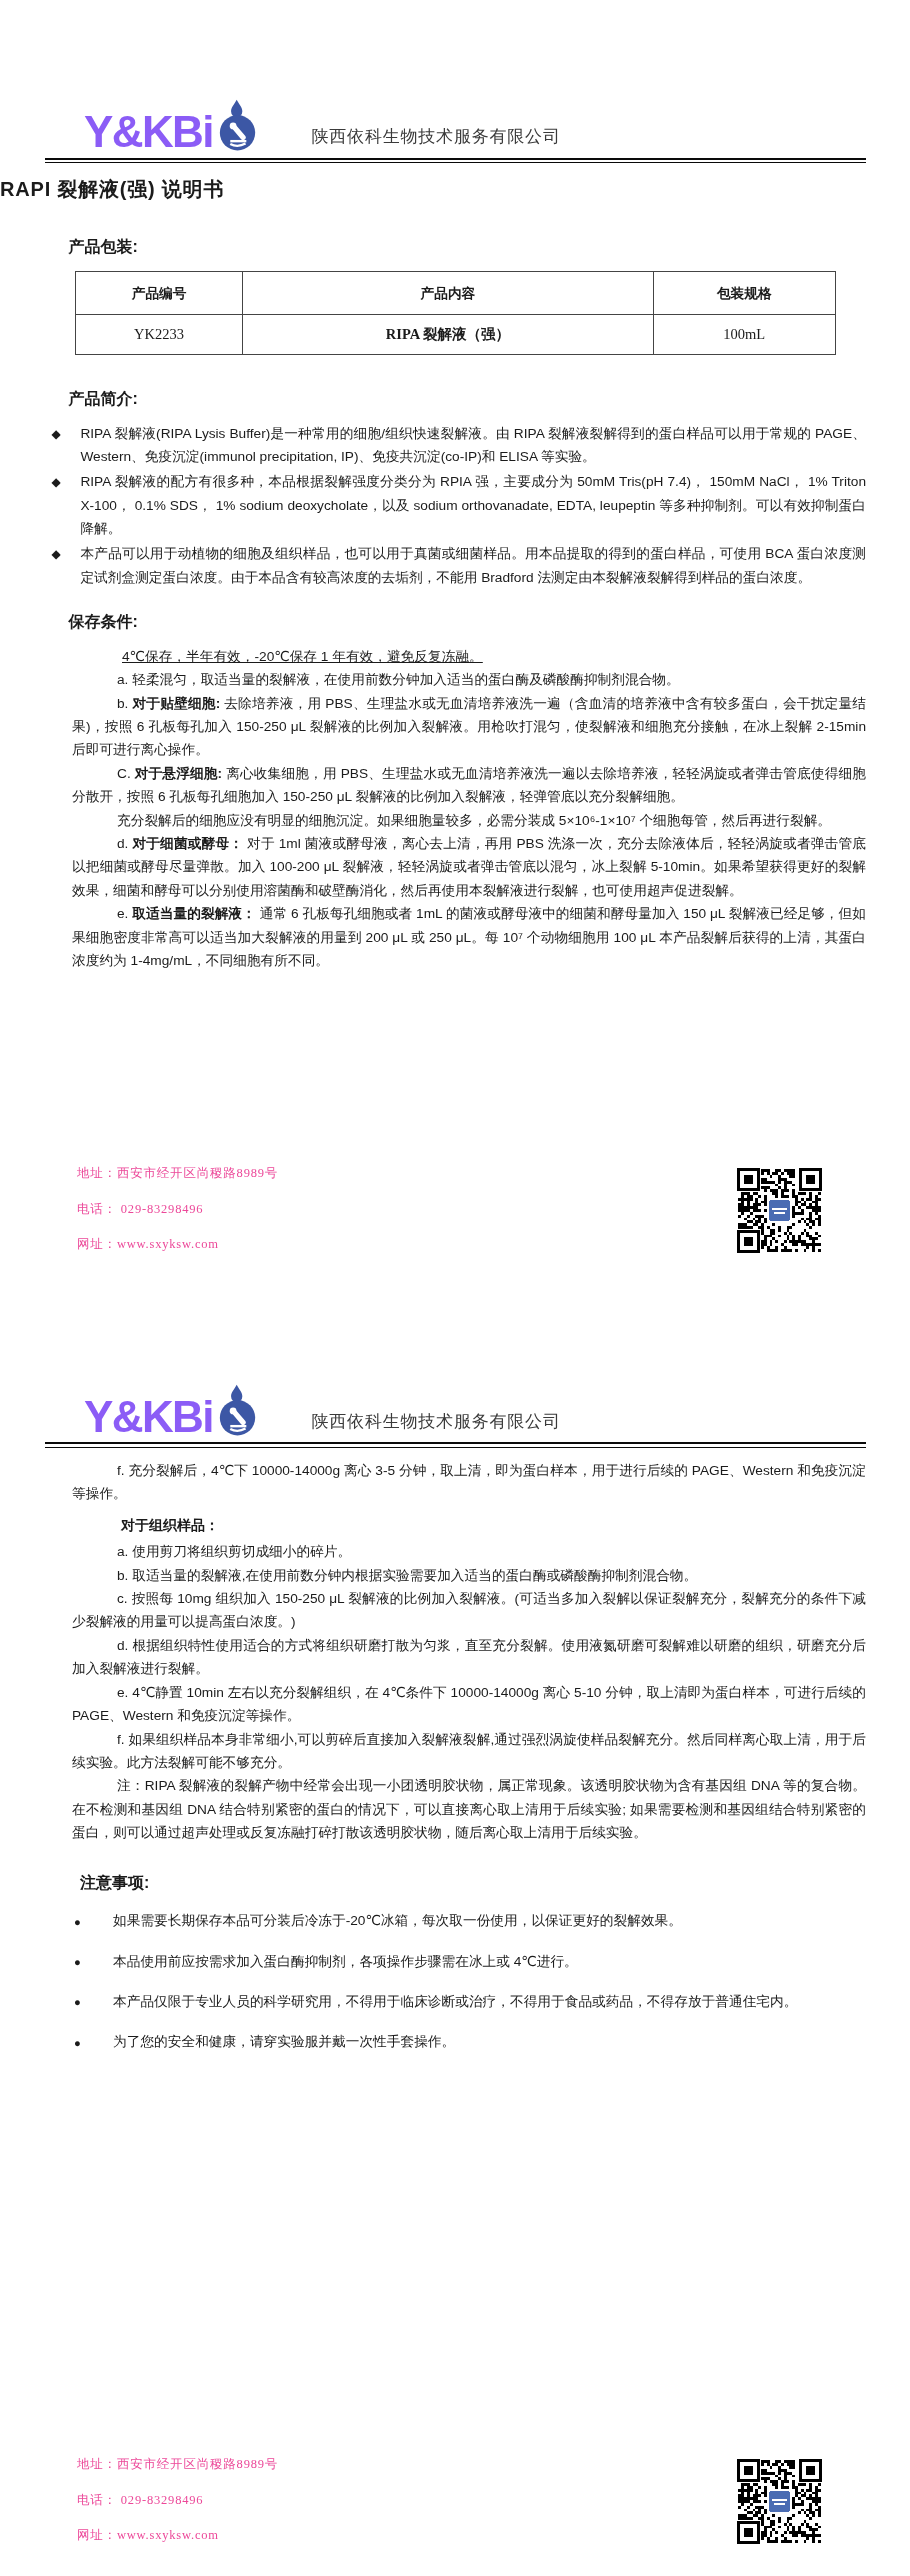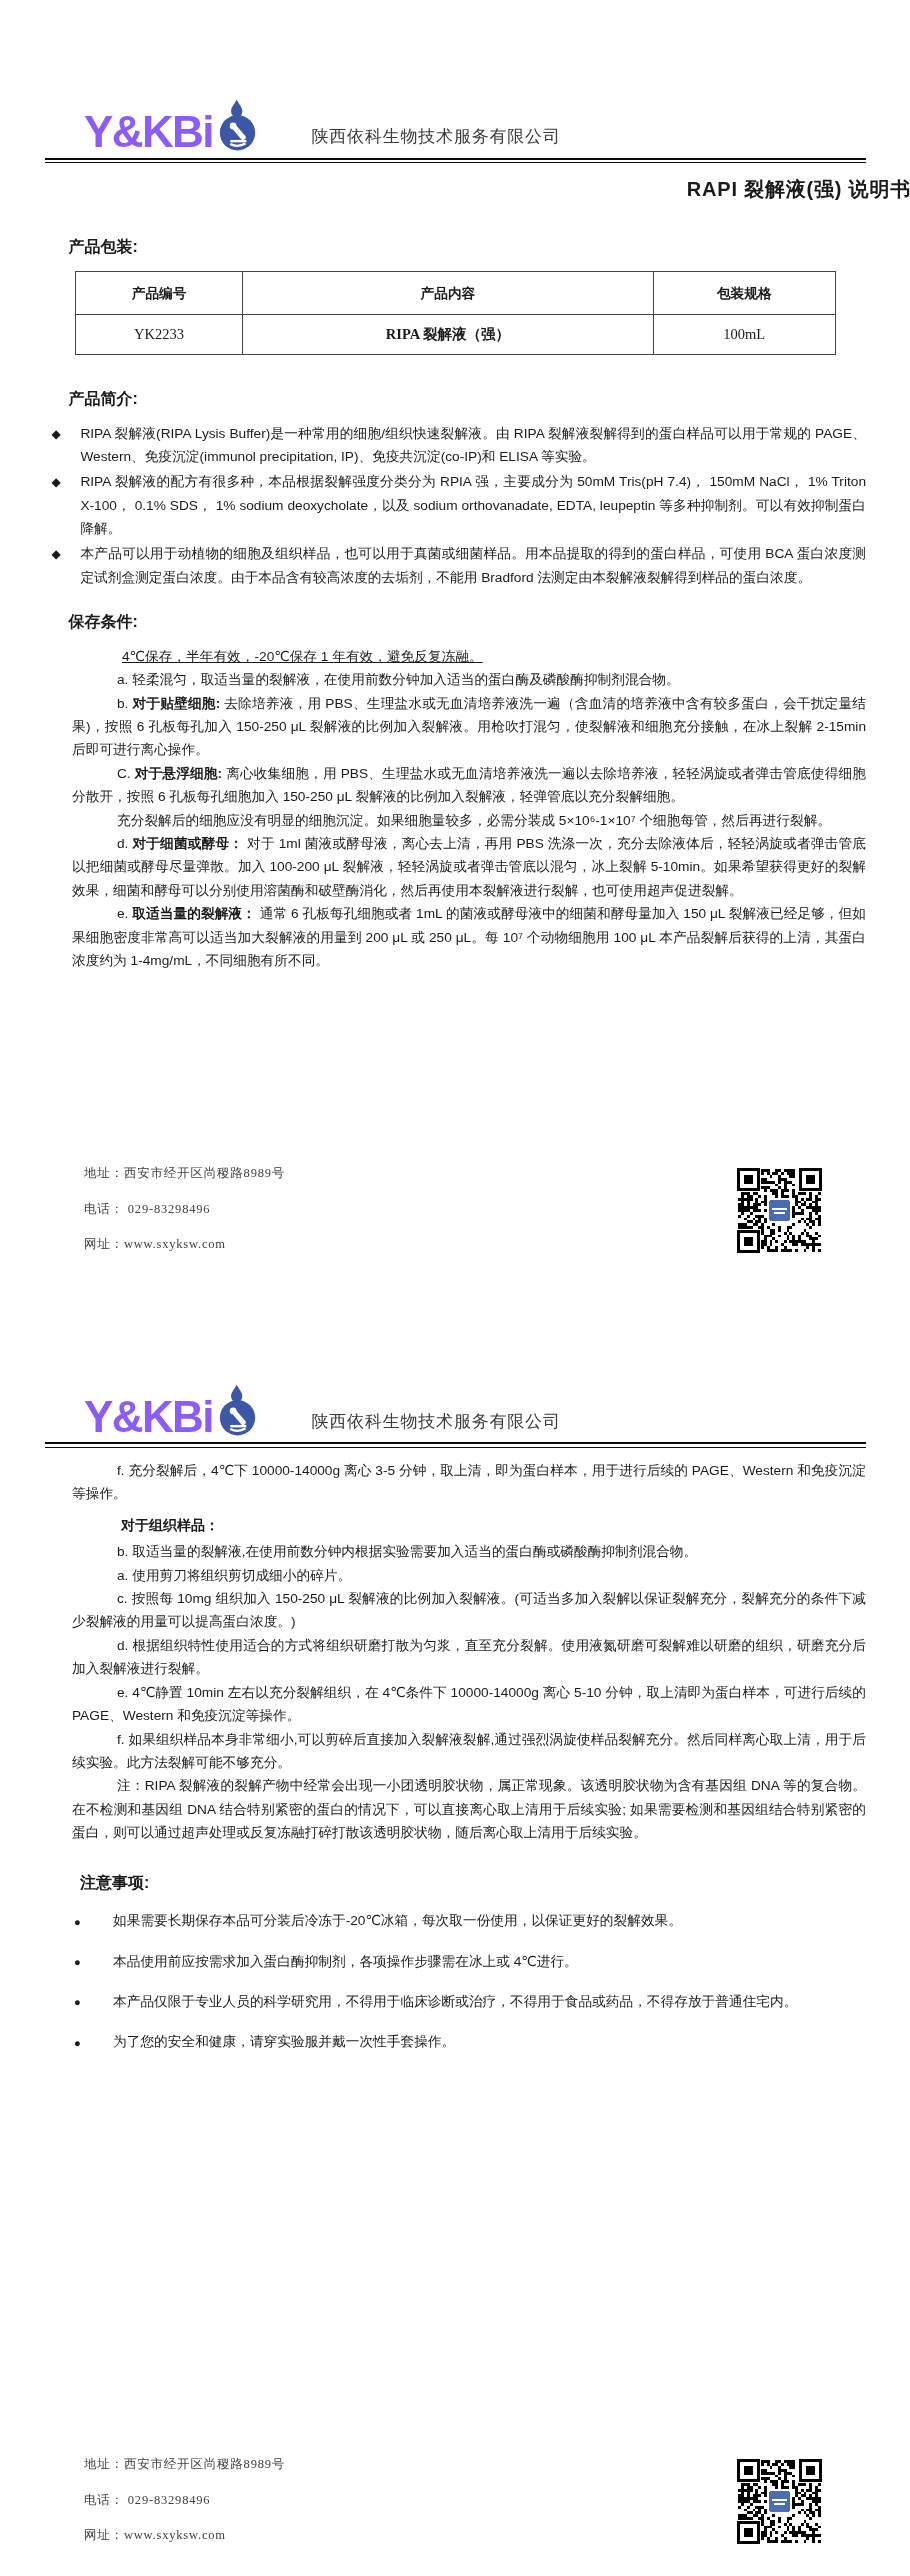--- a/index.html
+++ b/index.html
@@ -11,21 +11,21 @@
   
   .hdr{display:flex;align-items:flex-end;margin:0 45px;padding:77px 0 1.6px 39px;}
   .logo{display:flex;align-items:flex-end;line-height:1;}
   .logo-txt{font-weight:bold;font-size:44px;letter-spacing:-1.6px;color:#8b5cf6;
             font-family:"Liberation Sans",sans-serif;transform:scaleY(1.02);}
   .logo-o{margin-left:1.6px;display:block;}
   .cname{margin-left:52px;padding-bottom:6.4px;font-family:"Liberation Serif","DejaVu Serif",serif;
          font-size:17px;color:#3a3a3a;letter-spacing:0.8px;margin-top:48px;}
   .rule{margin:1.6px 45px 0 45px;height:2.4px;border-top:2.4px solid #0a0a0a;border-bottom:1.6px solid #0a0a0a;}
   
-  .title{margin-top:13px;text-align:right;font-size:20px;font-weight:bold;letter-spacing:0.8px;padding-left:8px;}
+  .title{margin-top:13px;text-align:left;font-size:20px;font-weight:bold;letter-spacing:0.8px;}
   
   .h{font-weight:bold;font-size:16px;margin:32px 0 11.3px 23.4px;}
   .h.tight{margin-top:21px;}
   .h.indent{margin-left:35px;}
   
   table.ptab{border-collapse:collapse;margin:13px 0 0 30px;width:761px;
              border:1.6px solid #333;text-align:center;}
   table.ptab th{border:1.2px solid #444;font-size:13.7px;font-weight:bold;height:40px;}
   table.ptab td{border:1.2px solid #444;height:37px;font-family:"Liberation Serif","DejaVu Serif",serif;font-size:14.5px;}
   td.bcell{font-weight:bold;}
@@ -36,22 +36,22 @@
   
   .para{margin-left:27px;text-indent:45px;text-align:justify;}
   .para .b{font-weight:bold;}
   .subh{font-weight:bold;margin:8px 0 3.2px 76px;font-size:14px;}
   .sline{margin-left:77px;text-decoration:underline;}
   
   .nitem{display:flex;margin:15.3px 0 15.3px 29px;}
   .nitem .mk{flex:none;width:39px;font-size:11.3px;padding-top:1.6px;}
   .nitem .bt{flex:1;text-align:justify;}
   
-  .footer{position:absolute;left:84px;right:45px;height:106px;
-          font-family:"Liberation Serif","DejaVu Serif",serif;font-size:12.5px;color:#404040;}
+  .footer{position:absolute;left:77px;right:45px;height:106px;
+          font-family:"Liberation Serif","DejaVu Serif",serif;font-size:12.5px;color:#ec4899;}
   .footer .fl{height:13.7px;margin-bottom:22px;letter-spacing:0.8px;}
   .qr{position:absolute;right:44px;top:3.2px;width:85px;height:85px;}
   .qr svg{width:100%;height:100%;shape-rendering:crispEdges;}
 </style>
 </head>
 <body>
 
 <div class="doc">
 
   <div class="page page1">
@@ -433,22 +433,22 @@
       </div>
       <div class="cname">陕西依科生物技术服务有限公司</div>
     </div>
     <div class="rule"></div>
 
     <div class="content" style="margin-top:11.3px">
       <div class="para"><span>f. </span><span>充分裂解后，4℃下 10000-14000g 离心 3-5 分钟，取上清，即为蛋白样本，用于进行后续的 PAGE、Western 和免疫沉淀等操作。</span></div>
 
       <div class="subh">对于组织样品：</div>
 
+      <div class="para"><span>a. </span><span>使用剪刀将组织剪切成细小的碎片。</span></div>
       <div class="para"><span>b. </span><span>取适当量的裂解液,在使用前数分钟内根据实验需要加入适当的蛋白酶或磷酸酶抑制剂混合物。</span></div>
-      <div class="para"><span>a. </span><span>使用剪刀将组织剪切成细小的碎片。</span></div>
       <div class="para"><span>c. </span><span>按照每 10mg 组织加入 150-250 μL 裂解液的比例加入裂解液。(可适当多加入裂解以保证裂解充分，裂解充分的条件下减少裂解液的用量可以提高蛋白浓度。)</span></div>
       <div class="para"><span>d. </span><span>根据组织特性使用适合的方式将组织研磨打散为匀浆，直至充分裂解。使用液氮研磨可裂解难以研磨的组织，研磨充分后加入裂解液进行裂解。</span></div>
       <div class="para"><span>e. </span><span>4℃静置 10min 左右以充分裂解组织，在 4℃条件下 10000-14000g 离心 5-10 分钟，取上清即为蛋白样本，可进行后续的 PAGE、Western 和免疫沉淀等操作。</span></div>
       <div class="para"><span>f. </span><span>如果组织样品本身非常细小,可以剪碎后直接加入裂解液裂解,通过强烈涡旋使样品裂解充分。然后同样离心取上清，用于后续实验。此方法裂解可能不够充分。</span></div>
 
       <div class="para">注：RIPA 裂解液的裂解产物中经常会出现一小团透明胶状物，属正常现象。该透明胶状物为含有基因组 DNA 等的复合物。在不检测和基因组 DNA 结合特别紧密的蛋白的情况下，可以直接离心取上清用于后续实验; 如果需要检测和基因组结合特别紧密的蛋白，则可以通过超声处理或反复冻融打碎打散该透明胶状物，随后离心取上清用于后续实验。</div>
 
       <div class="h indent" style="margin-top:26px">注意事项:</div>
 
       <div class="nitem">

